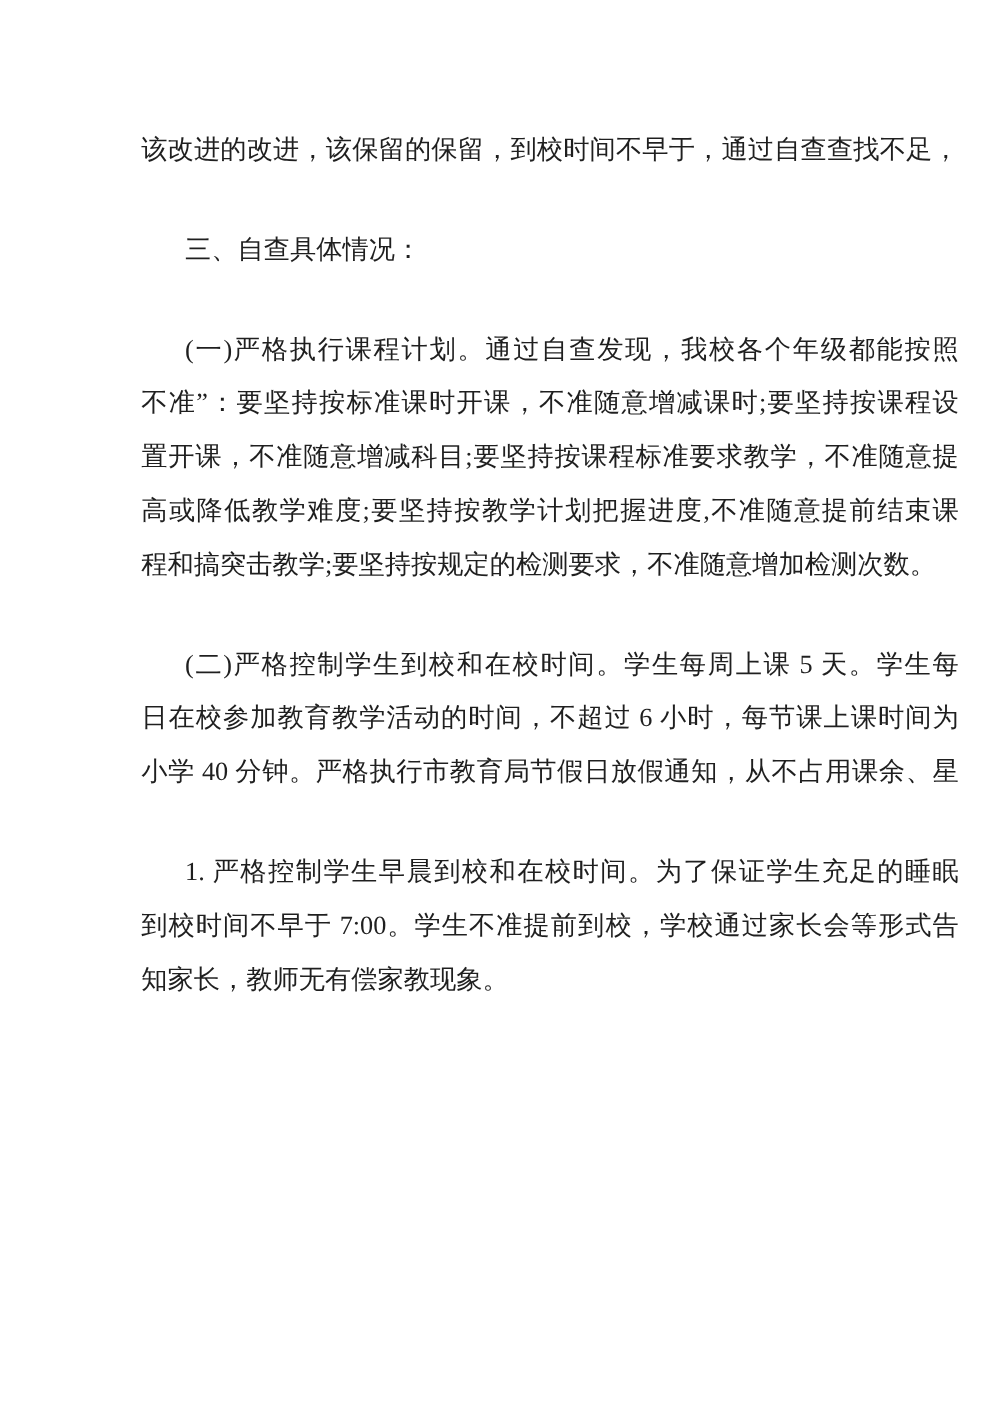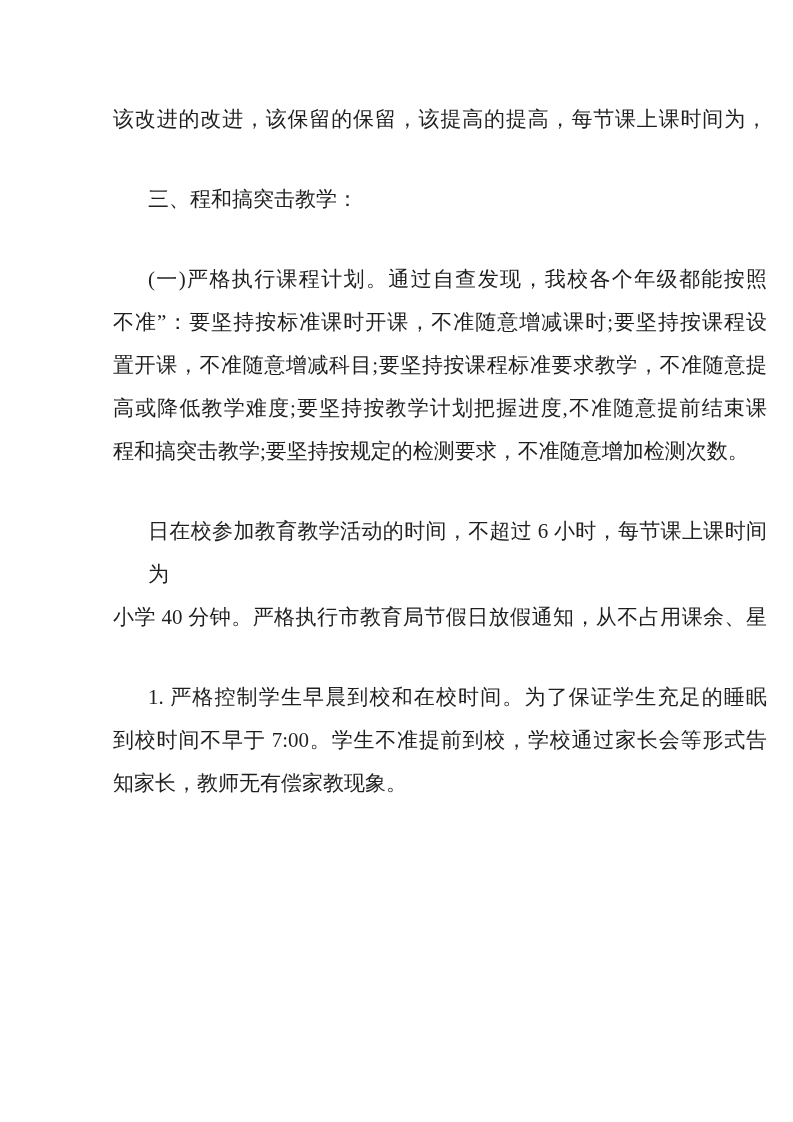--- a/index.html
+++ b/index.html
@@ -47,33 +47,34 @@
     text-align-last: justify;
     text-justify: inter-character;
   }
 </style>
 </head>
 <body>
 
 <div class="page" style="background: rgb(255, 255, 255);">
   <div class="doc-body" style="color: rgb(31, 31, 31);">
       <p class="para">
-        <span class="line fill">该改进的改进，该保留的保留，该提高的提高，每节课上课时间为，</span>
+        <span class="line fill">该改进的改进，该保留的保留，到校时间不早于，通过自查查找不足，</span>
       </p>
       <p class="para indent">
-        <span class="line">三、程和搞突击教学：</span>
+        <span class="line">三、自查具体情况：</span>
       </p>
       <p class="para indent">
         <span class="line fill">(一)严格执行课程计划。通过自查发现，我校各个年级都能按照</span>
         <span class="line fill">不准”：要坚持按标准课时开课，不准随意增减课时;要坚持按课程设</span>
         <span class="line fill">置开课，不准随意增减科目;要坚持按课程标准要求教学，不准随意提</span>
         <span class="line fill">高或降低教学难度;要坚持按教学计划把握进度,不准随意提前结束课</span>
         <span class="line">程和搞突击教学;要坚持按规定的检测要求，不准随意增加检测次数。</span>
       </p>
       <p class="para indent">
+        <span class="line fill">(二)严格控制学生到校和在校时间。学生每周上课 5 天。学生每</span>
         <span class="line fill">日在校参加教育教学活动的时间，不超过 6 小时，每节课上课时间为</span>
         <span class="line fill">小学 40 分钟。严格执行市教育局节假日放假通知，从不占用课余、星</span>
       </p>
       <p class="para indent">
         <span class="line fill">1. 严格控制学生早晨到校和在校时间。为了保证学生充足的睡眠</span>
         <span class="line fill">到校时间不早于 7:00。学生不准提前到校，学校通过家长会等形式告</span>
         <span class="line">知家长，教师无有偿家教现象。</span>
       </p>
     </div>
 </div>

